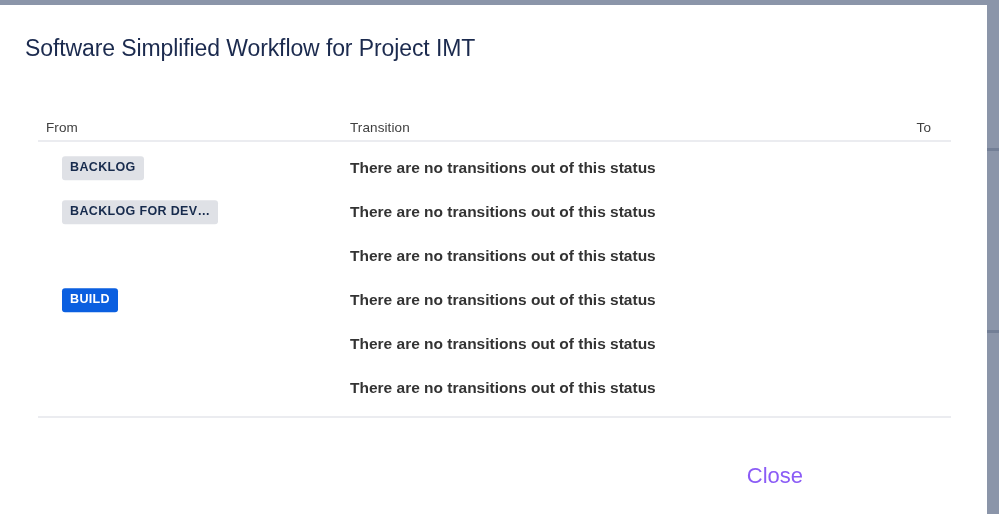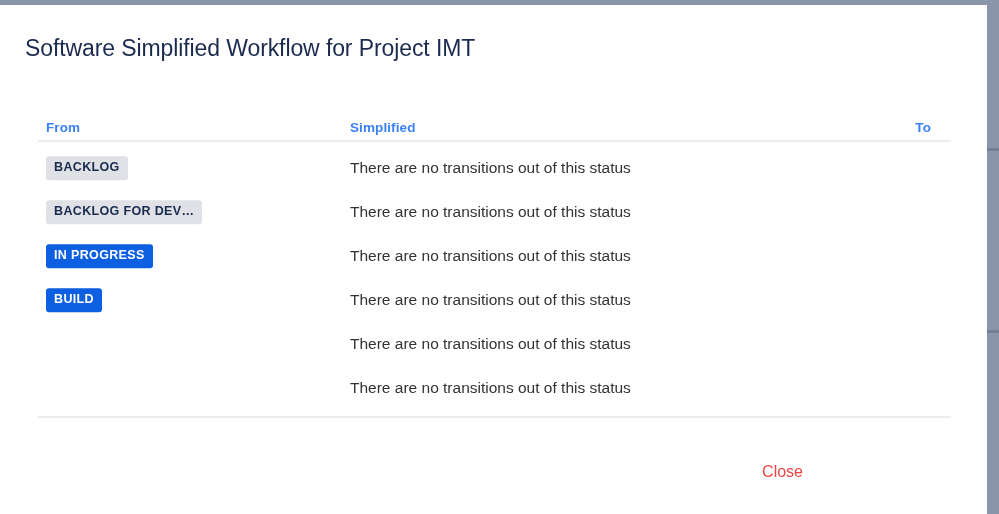--- a/index.html
+++ b/index.html
@@ -75,42 +75,42 @@
 
   .thead {
     position: relative;
     height: 32px;
     border-bottom: 2px solid #ebecf0;
   }
   .th {
     position: absolute;
     bottom: 5px;
     font-size: 13.5px;
-    font-weight: 700;
-    color: #3b82f6;
+    font-weight: 400;
+    color: #404040;
     letter-spacing: 0.1px;
   }
   .th.col-from { left: 8px; }
   .th.col-transition { left: 312px; }
   .th.col-to { right: 20px; }
 
   .tbody {
     border-bottom: 2px solid #ebecf0;
     padding-top: 4px;
     padding-bottom: 6px;
   }
 
   .row {
     position: relative;
     height: 44px;
   }
 
   .cell-from {
     position: absolute;
-    left: 8px;
+    left: 24px;
     top: 50%;
     transform: translateY(-50%);
   }
 
   .badge {
     display: inline-block;
     font-size: 12.5px;
     font-weight: 700;
     letter-spacing: 0.35px;
     line-height: 1;
@@ -132,40 +132,41 @@
   }
 
   .cell-transition {
     position: absolute;
     left: 312px;
     top: 50%;
     transform: translateY(-50%);
     font-size: 15.5px;
     color: #333333;
     white-space: nowrap;
+    font-weight: bold;
   }
 
   .cell-to {
     position: absolute;
     right: 20px;
     top: 50%;
     transform: translateY(-50%);
     font-size: 15.5px;
     color: #333333;
   }
 
   
   .footer {
     position: absolute;
     right: 58px;
     top: 458px;
   }
   .close-link {
-    font-size: 16px;
-    color: #ef4444;
+    font-size: 22px;
+    color: #8b5cf6;
     text-decoration: none;
     cursor: pointer;
     font-weight: 400;
   }
 </style>
 </head>
 <body>
 
 <div id="screen">
 
@@ -177,21 +178,21 @@
   </div>
 
   <div class="modal">
 
     <div class="modal-title">Software Simplified Workflow for Project IMT</div>
 
     <div class="table">
 
       <div class="thead">
         <div class="th col-from">From</div>
-        <div class="th col-transition">Simplified</div>
+        <div class="th col-transition">Transition</div>
         <div class="th col-to">To</div>
       </div>
 
       <div class="tbody">
 
         <div class="row">
           <div class="cell-from">
             <span class="badge grey">BACKLOG</span>
           </div>
           <div class="cell-transition">There are no transitions out of this status</div>
@@ -200,23 +201,20 @@
 
         <div class="row">
           <div class="cell-from">
             <span class="badge grey">BACKLOG FOR DEV…</span>
           </div>
           <div class="cell-transition">There are no transitions out of this status</div>
           <div class="cell-to"></div>
         </div>
 
         <div class="row">
-          <div class="cell-from">
-            <span class="badge blue">IN PROGRESS</span>
-          </div>
           <div class="cell-transition">There are no transitions out of this status</div>
           <div class="cell-to"></div>
         </div>
 
         <div class="row">
           <div class="cell-from">
             <span class="badge blue">BUILD</span>
           </div>
           <div class="cell-transition">There are no transitions out of this status</div>
           <div class="cell-to"></div>

